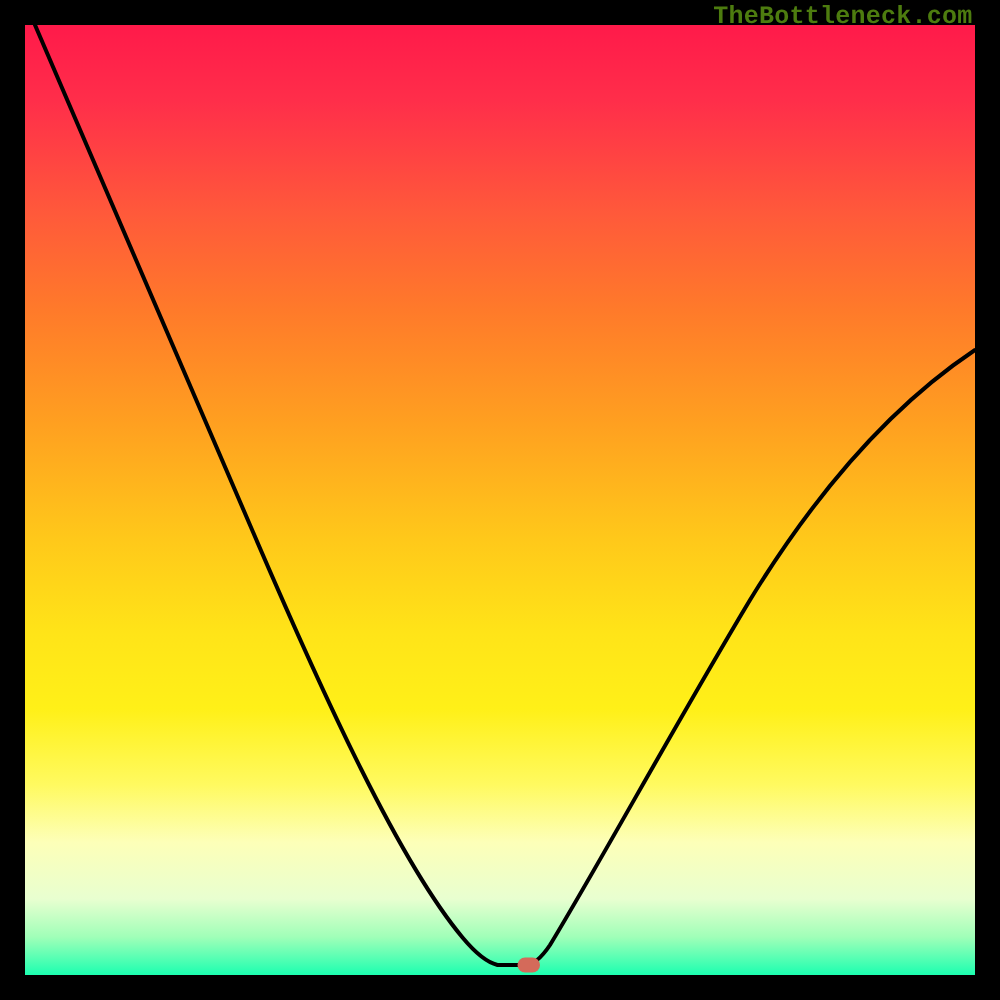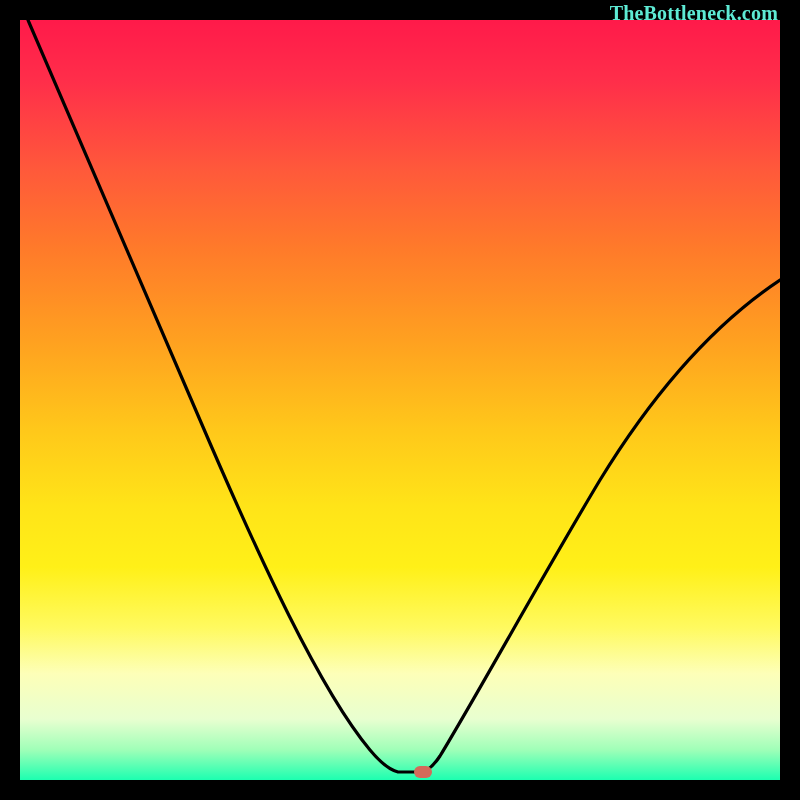--- a/index.html
+++ b/index.html
@@ -36,24 +36,24 @@
       #fdffb8 86%,
       #e8ffd0 92%,
       #a0ffb8 96%,
       #1cffb0 100%
     );
   }
   .attribution {
     position: absolute;
     top: 2px;
     right: 22px;
-    font-family: Liberation Serif, serif;
+    font-family: Liberation Mono, monospace;
     font-size: 20px;
     font-weight: 600;
-    color: #5eead4;
+    color: #4d7c0f;
     letter-spacing: 0.2px;
   }
   svg.curve {
     position: absolute;
     top: 20px;
     left: 20px;
     width: 760px;
     height: 760px;
   }
   .marker {

